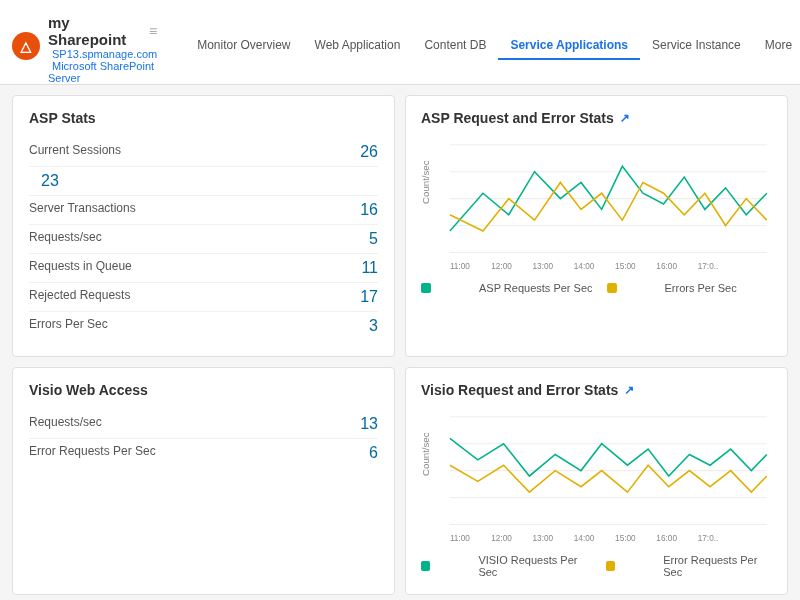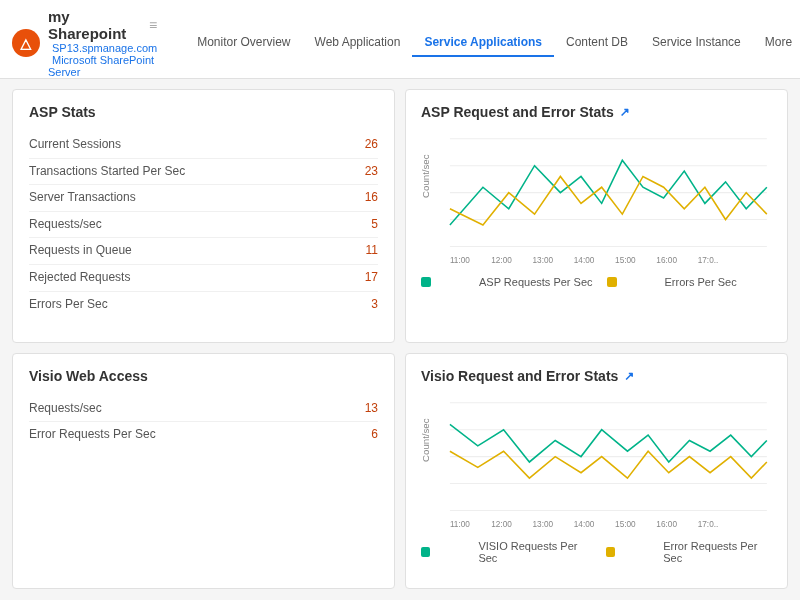--- a/index.html
+++ b/index.html
@@ -19,21 +19,21 @@
     .main { padding: 10px 12px; display: grid; grid-template-columns: 1fr 1fr; gap: 10px; height: calc(600px - 80px); overflow-y: auto; }
 
     
     .card { background: #fff; border: 1px solid #e0e0e0; border-radius: 4px; padding: 14px 16px; }
     .card-title { font-size: 14px; font-weight: 600; color: #333; margin-bottom: 12px; }
 
     
     .stat-row { display: flex; justify-content: space-between; align-items: flex-start; padding: 5px 0; border-bottom: 1px solid #f0f0f0; }
     .stat-row:last-child { border-bottom: none; }
     .stat-label { color: #555; font-size: 12px; max-width: 160px; line-height: 1.3; }
-    .stat-value { font-size: 12px; font-weight: 500; color: #c2410c; margin-left: 12px; flex-shrink: 0; }
+    .stat-value { font-size: 16px; font-weight: 500; color: #0369a1; margin-left: 12px; flex-shrink: 0; }
 
     
     .chart-card { background: #fff; border: 1px solid #e0e0e0; border-radius: 4px; padding: 14px 15px; }
     .chart-title { font-size: 14px; font-weight: 600; color: #333; margin-bottom: 8px; display: flex; align-items: center; gap: 6px; }
     .external-link-icon { color: #1a73e8; font-size: 12px; cursor: pointer; }
     .chart-area { width: 100%; height: 140px; position: relative; }
     .chart-legend { display: flex; gap: 14px; margin-top: 8px; font-size: 11px; color: #555; align-items: center; }
     .legend-dot { width: 10px; height: 10px; border-radius: 2px; display: inline-block; margin-right: 4px; }
     .legend-item { display: flex; align-items: center; gap: 44px; }
 
@@ -44,53 +44,52 @@
 <body>
 
 <div>
 
   <div class="header">
     <div class="header-left">
       <div class="logo-icon">
         <span style="font-size:14px;">△</span>
       </div>
       <div>
-        <div style="display:flex;align-items:center;gap:6px;">
+        <div style="display:flex;align-items:center;gap:6px;margin-top:6px;">
           <span class="app-title">my Sharepoint</span>
           <span style="color:#aaa;font-size:14px;">≡</span>
         </div>
         <div class="app-subtitle">
           <span>SP13.spmanage.com</span>
           <span>Microsoft SharePoint Server</span>
         </div>
       </div>
 
       <div style="margin-left:20px;display:flex;">
         <div class="nav-tab">Monitor Overview</div>
         <div class="nav-tab">Web Application</div>
+        <div class="nav-tab">Content DB</div>
         <div class="nav-tab active">Service Applications</div>
-        <div class="nav-tab">Content DB</div>
         <div class="nav-tab">Service Instance</div>
         <div class="nav-tab">More</div>
       </div>
     </div>
 
   </div>
 
   <div class="main">
 
     <div class="card">
       <div class="card-title">ASP Stats</div>
       <div id="asp-stats-rows">
           <div class="stat-row">
             <span class="stat-label">Current Sessions</span>
             <span class="stat-value">26</span>
           </div>
           <div class="stat-row">
-            <span class="stat-label">Transactions Started Per Sec</span>
             <span class="stat-value">23</span>
           </div>
           <div class="stat-row">
             <span class="stat-label">Server Transactions</span>
             <span class="stat-value">16</span>
           </div>
           <div class="stat-row">
             <span class="stat-label">Requests/sec</span>
             <span class="stat-value">5</span>
           </div>

